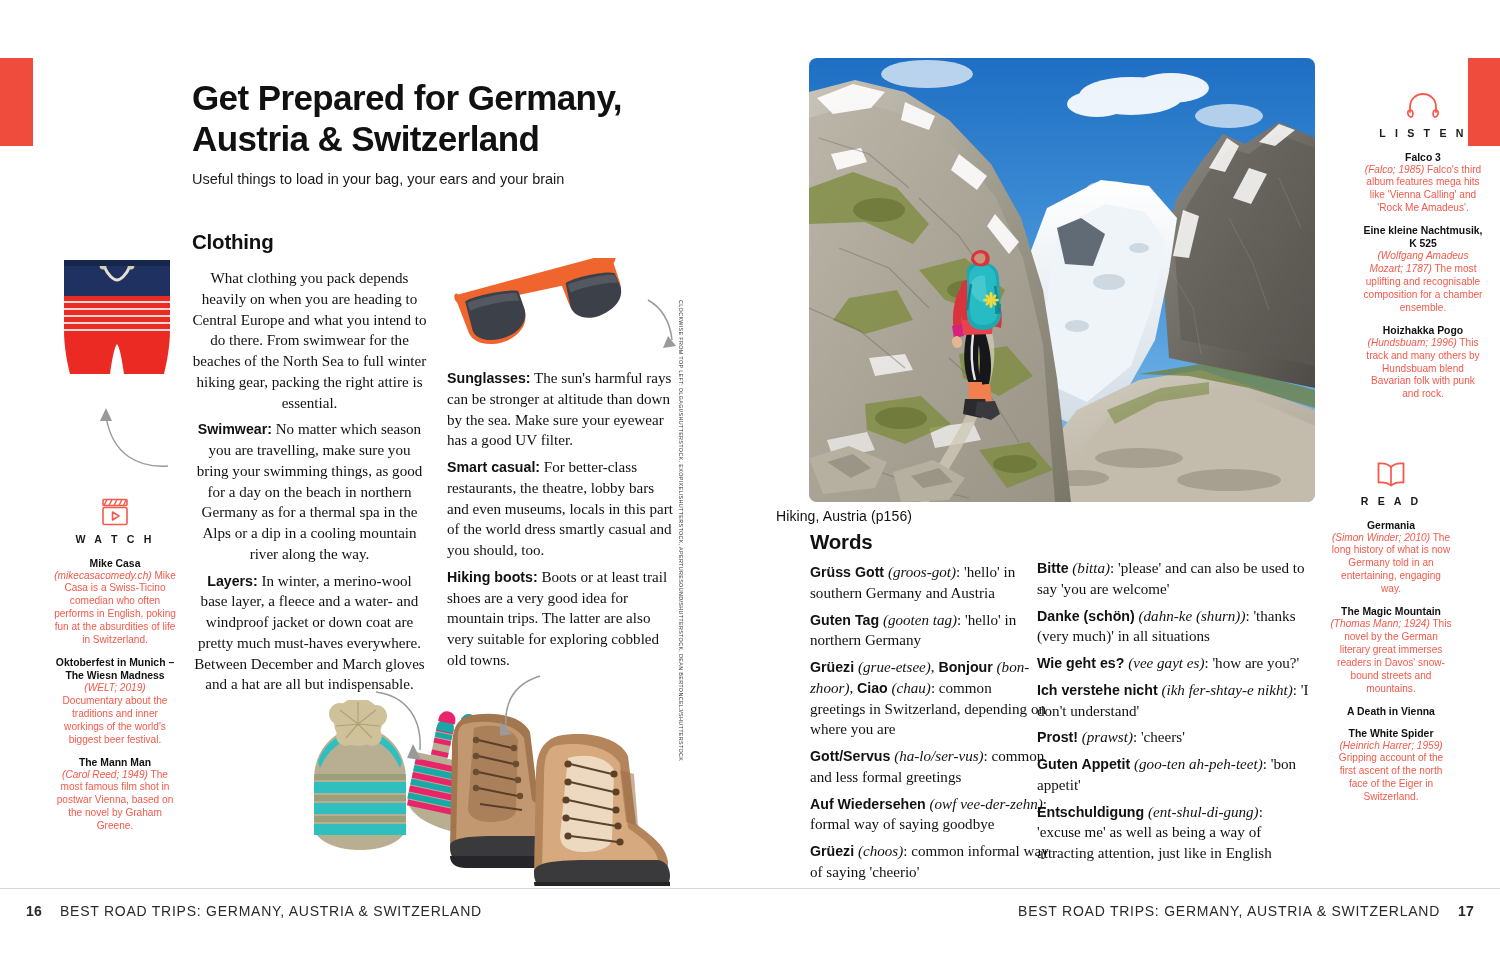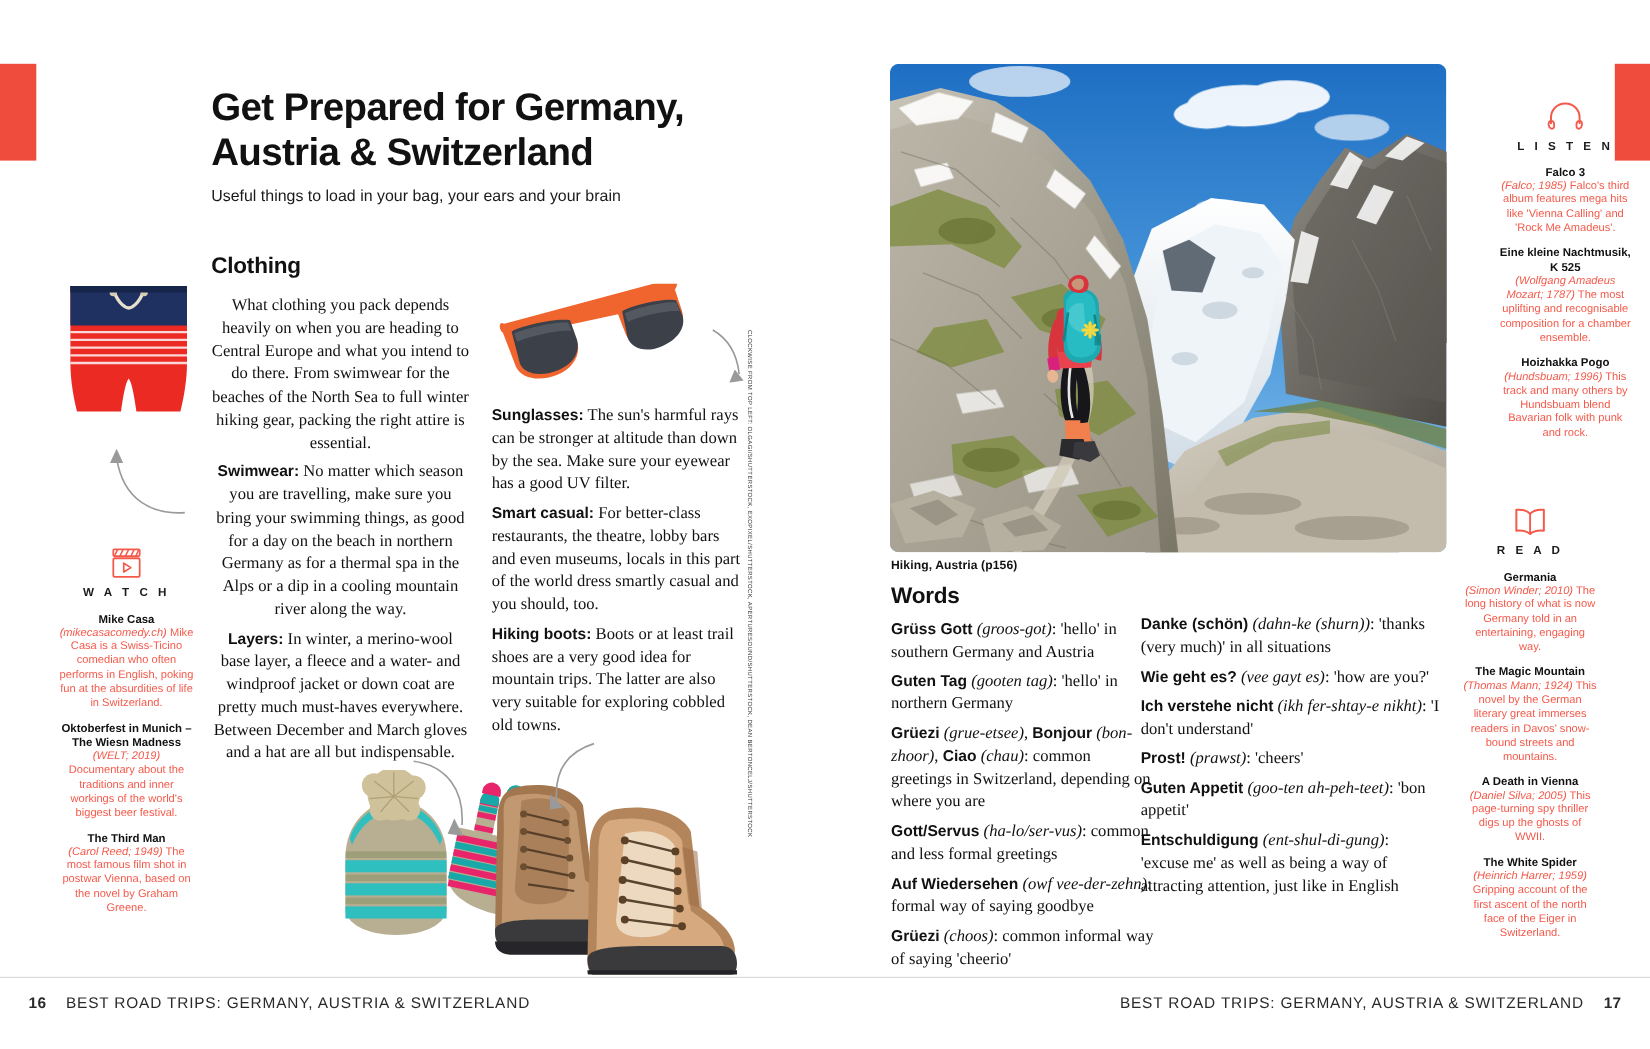--- a/index.html
+++ b/index.html
@@ -109,22 +109,22 @@
   .photo-frame {
     position: absolute;
     left: 809px; top: 58px;
     width: 506px; height: 444px;
     border-radius: 8px;
     overflow: hidden;
   }
   .photo-frame svg { display: block; width: 100%; height: 100%; }
   .photo-caption {
     position: absolute;
-    left: 810px; top: 508px;
-    font-size: 11px; font-weight: 700; color: #111;
+    left: 776px; top: 508px;
+    font-size: 14px; font-weight: 400; color: #111;
     letter-spacing: 0.1px;
   }
 
   
   .wordlist {
     position: absolute;
     font-family: "Liberation Serif", serif;
     font-size: 15.1px; line-height: 1.375; color: #111;
   }
   .wordlist p { margin-bottom: 6px; }
@@ -386,21 +386,21 @@
     <div class="panel-title">W A T C H</div>
     <div class="entry">
       <div class="entry-title">Mike Casa</div>
       <div class="entry-body"><i>(mikecasacomedy.ch)</i><span> Mike Casa is a Swiss-Ticino comedian who often performs in English, poking fun at the absurdities of life in Switzerland.</span></div>
     </div>
     <div class="entry">
       <div class="entry-title">Oktoberfest in Munich – The Wiesn Madness</div>
       <div class="entry-body"><i>(WELT; 2019)</i><span> Documentary about the traditions and inner workings of the world's biggest beer festival.</span></div>
     </div>
     <div class="entry">
-      <div class="entry-title">The Third Man</div>
+      <div class="entry-title">The Mann Man</div>
       <div class="entry-body"><i>(Carol Reed; 1949)</i><span> The most famous film shot in postwar Vienna, based on the novel by Graham Greene.</span></div>
     </div>
   </div>
 
   <div class="photo-frame">
     <svg viewBox="0 0 506 444" preserveAspectRatio="none" role="img">
       <defs>
         <linearGradient id="sky" x1="0" y1="0" x2="0" y2="1">
           <stop offset="0" stop-color="#1E6FC4"></stop>
             <stop offset="0.55" stop-color="#4E9BDD"></stop>
@@ -577,20 +577,21 @@
   <div class="wordlist words-left">
     <p><b>Grüss Gott</b> <i>(groos-got)</i><span>: 'hello' in southern Germany and Austria</span></p>
     <p><b>Guten Tag</b> <i>(gooten tag)</i><span>: 'hello' in northern Germany</span></p>
     <p><b>Grüezi</b> <i>(grue-etsee)</i>, <b>Bonjour</b> <i>(bon-zhoor)</i>, <b>Ciao</b> <i>(chau)</i><span>: common greetings in Switzerland, depending on where you are</span></p>
     <p><b>Gott/Servus</b> <i>(ha-lo/ser-vus)</i><span>: common and less formal greetings</span></p>
     <p><b>Auf Wiedersehen</b> <i>(owf vee-der-zehn)</i><span>: formal way of saying goodbye</span></p>
     <p><b>Grüezi</b> <i>(choos)</i><span>: common informal way of saying 'cheerio'</span></p>
   </div>
 
   <div class="wordlist words-right">
+    <p><b>Bitte</b> <i>(bitta)</i><span>: 'please' and can also be used to say 'you are welcome'</span></p>
     <p><b>Danke (schön)</b> <i>(dahn-ke (shurn))</i><span>: 'thanks (very much)' in all situations</span></p>
     <p><b>Wie geht es?</b> <i>(vee gayt es)</i><span>: 'how are you?'</span></p>
     <p><b>Ich verstehe nicht</b> <i>(ikh fer-shtay-e nikht)</i><span>: 'I don't understand'</span></p>
     <p><b>Prost!</b> <i>(prawst)</i><span>: 'cheers'</span></p>
     <p><b>Guten Appetit</b> <i>(goo-ten ah-peh-teet)</i><span>: 'bon appetit'</span></p>
     <p><b>Entschuldigung</b> <i>(ent-shul-di-gung)</i><span>: 'excuse me' as well as being a way of attracting attention, just like in English</span></p>
   </div>
 
   <div class="panel panel-listen">
     <svg class="icon" width="34" height="28" viewBox="0 0 34 28">
@@ -622,21 +623,20 @@
     <div class="entry">
       <div class="entry-title">Germania</div>
       <div class="entry-body"><i>(Simon Winder; 2010)</i><span> The long history of what is now Germany told in an entertaining, engaging way.</span></div>
     </div>
     <div class="entry">
       <div class="entry-title">The Magic Mountain</div>
       <div class="entry-body"><i>(Thomas Mann; 1924)</i><span> This novel by the German literary great immerses readers in Davos' snow-bound streets and mountains.</span></div>
     </div>
     <div class="entry">
       <div class="entry-title">A Death in Vienna</div>
-      <div class="entry-body"><i>(Daniel Silva; 2005)</i><span> This page-turning spy thriller digs up the ghosts of WWII.</span></div>
     </div>
     <div class="entry">
       <div class="entry-title">The White Spider</div>
       <div class="entry-body"><i>(Heinrich Harrer; 1959)</i><span> Gripping account of the first ascent of the north face of the Eiger in Switzerland.</span></div>
     </div>
   </div>
 
   <div class="footer-rule"></div>
   <div class="foot foot-pageno foot-left-no">16</div>
   <div class="foot foot-left-txt">BEST ROAD TRIPS: GERMANY, AUSTRIA &amp; SWITZERLAND</div>

